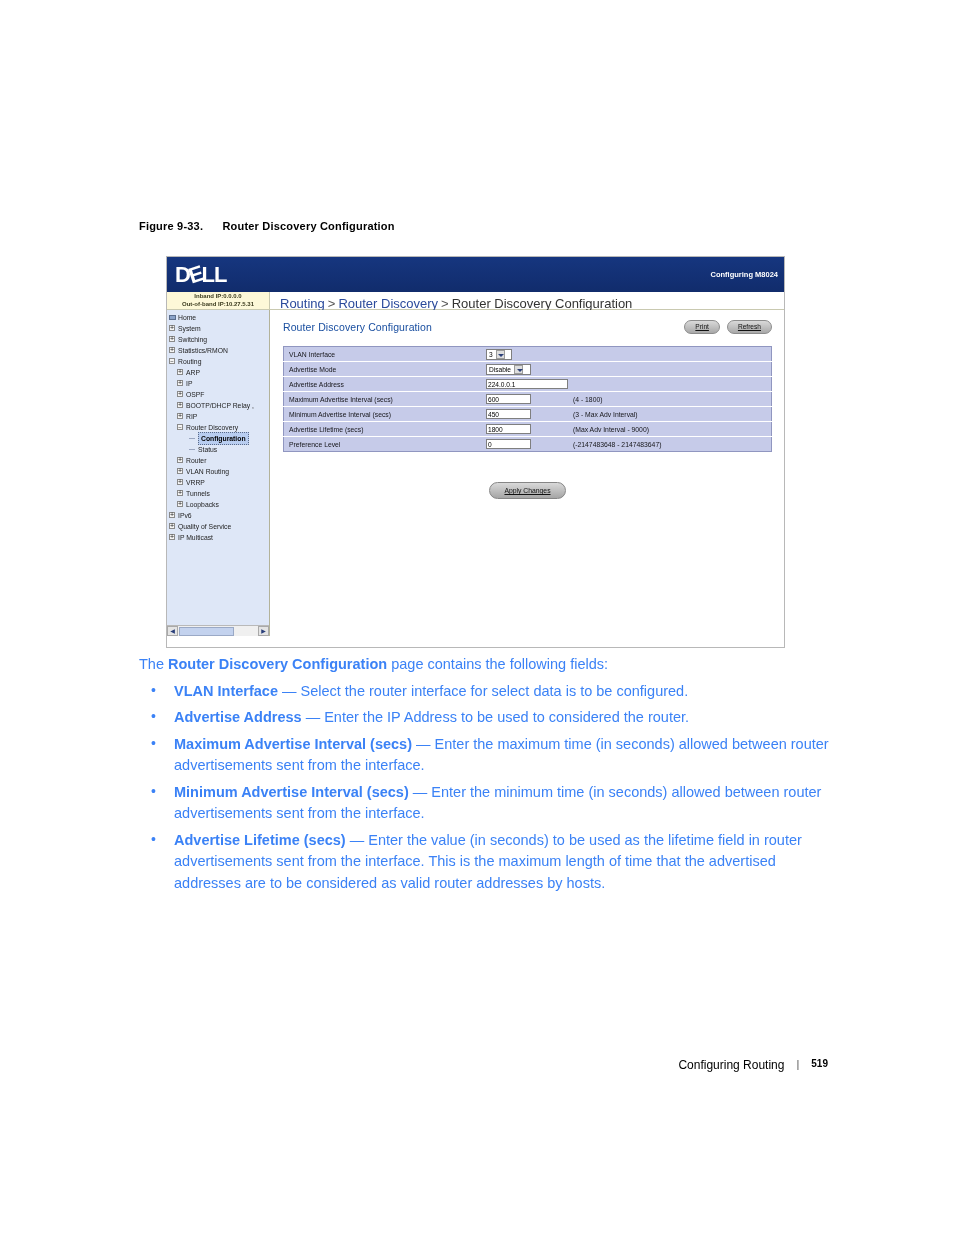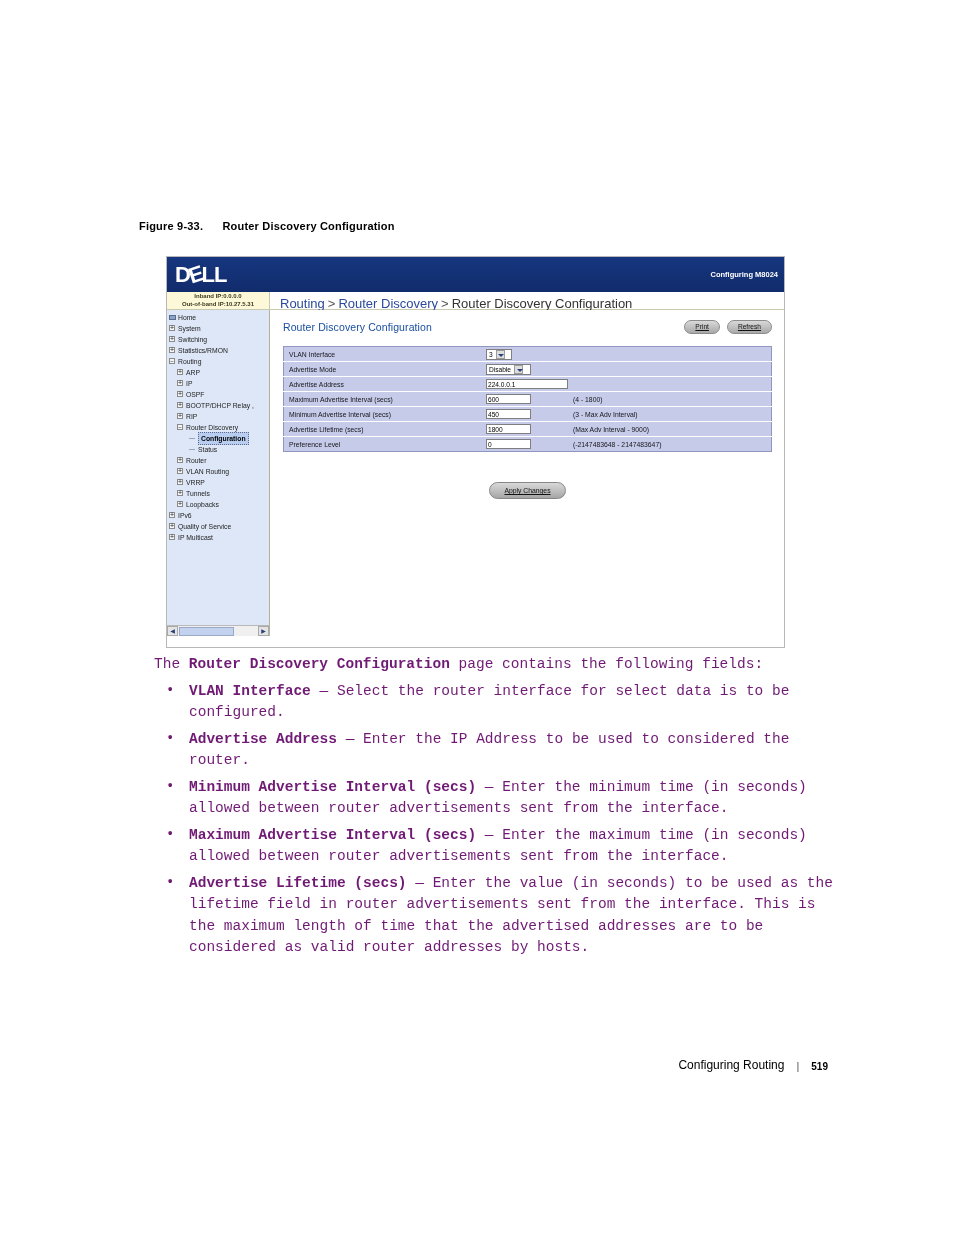--- a/index.html
+++ b/index.html
@@ -359,26 +359,26 @@
     border: 1px solid #868686;
     border-radius: 9px;
     padding: 3px 14px;
     text-decoration: underline;
     line-height: 9px;
   }
 
   
   .prose {
     position: absolute;
-    left: 154px;
+    left: 139px;
     top: 654px;
     width: 690px;
-    font-family: Liberation Mono, monospace;
+    font-family: Liberation Sans, sans-serif;
     font-size: 14.5px;
-    color: #701a75;
+    color: #3b82f6;
     line-height: 21.5px;
   }
   .prose .intro { margin: 0 0 5px 0; }
   .prose b { font-weight: bold; }
   ul.fields {
     list-style: none;
     margin: 0;
     padding: 0;
   }
   ul.fields li {
@@ -394,21 +394,21 @@
     font-size: 14px;
   }
 
   
   .footer {
     position: absolute;
     left: 139px;
     right: 126px;
     top: 1058px;
     display: flex;
-    align-items: flex-end;
+    align-items: flex-start;
     justify-content: flex-end;
     font-family: "Liberation Sans", sans-serif;
     color: #000;
   }
   .footer .chap { font-size: 12px; }
   .footer .bar { margin: 0 12px; font-size: 11px; color: #555; }
   .footer .pg { font-size: 10px; font-weight: bold; }
 </style>
 </head>
 <body>
@@ -600,22 +600,22 @@
   </div>
 </div>
 
 <div class="prose">
   <p class="intro">
     <span>The </span><b>Router Discovery Configuration</b><span> page contains the following fields:</span>
   </p>
   <ul class="fields" id="bullets-host">
       <li><b>VLAN Interface</b><span> — Select the router interface for select data is to be configured.</span></li>
       <li><b>Advertise Address</b><span> — Enter the IP Address to be used to considered the router.</span></li>
+      <li><b>Maximum Advertise Interval (secs)</b><span> — Enter the maximum time (in seconds) allowed between router advertisements sent from the interface.</span></li>
       <li><b>Minimum Advertise Interval (secs)</b><span> — Enter the minimum time (in seconds) allowed between router advertisements sent from the interface.</span></li>
-      <li><b>Maximum Advertise Interval (secs)</b><span> — Enter the maximum time (in seconds) allowed between router advertisements sent from the interface.</span></li>
       <li><b>Advertise Lifetime (secs)</b><span> — Enter the value (in seconds) to be used as the lifetime field in router advertisements sent from the interface. This is the maximum length of time that the advertised addresses are to be considered as valid router addresses by hosts.</span></li>
     </ul>
 </div>
 
 <div class="footer">
   <span class="chap">Configuring Routing</span>
   <span class="bar">|</span>
   <span class="pg">519</span>
 </div>
 

